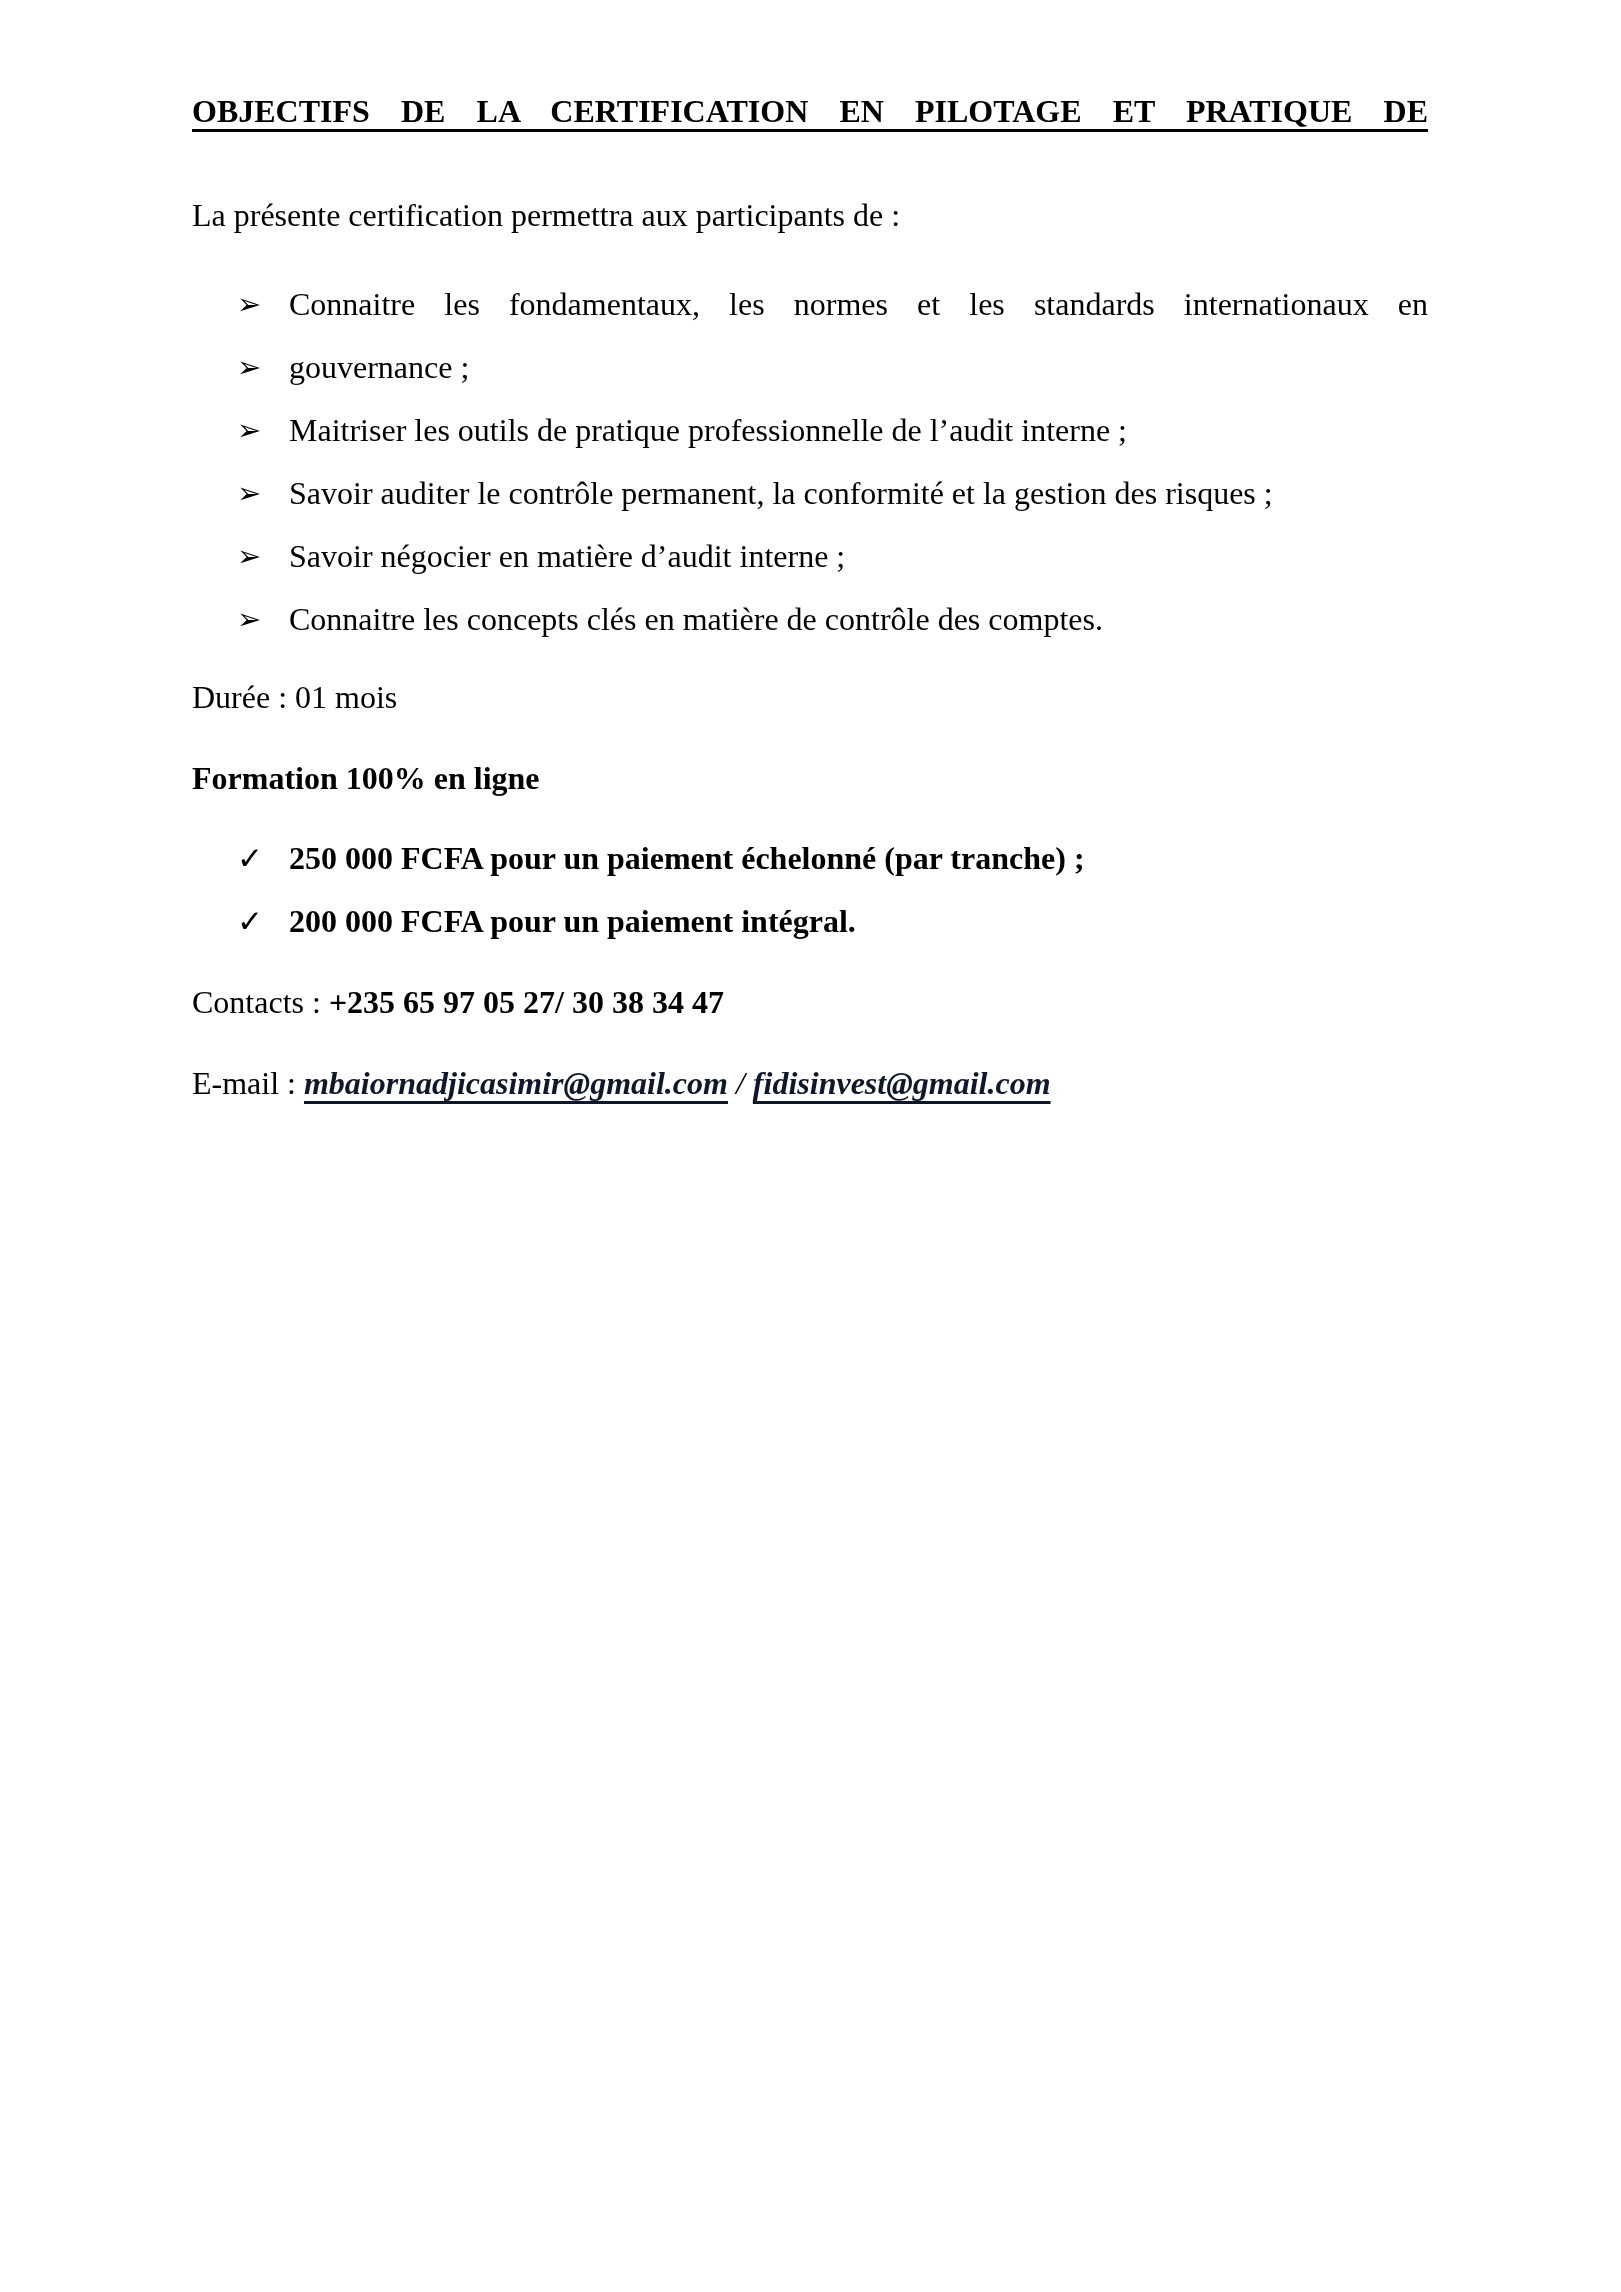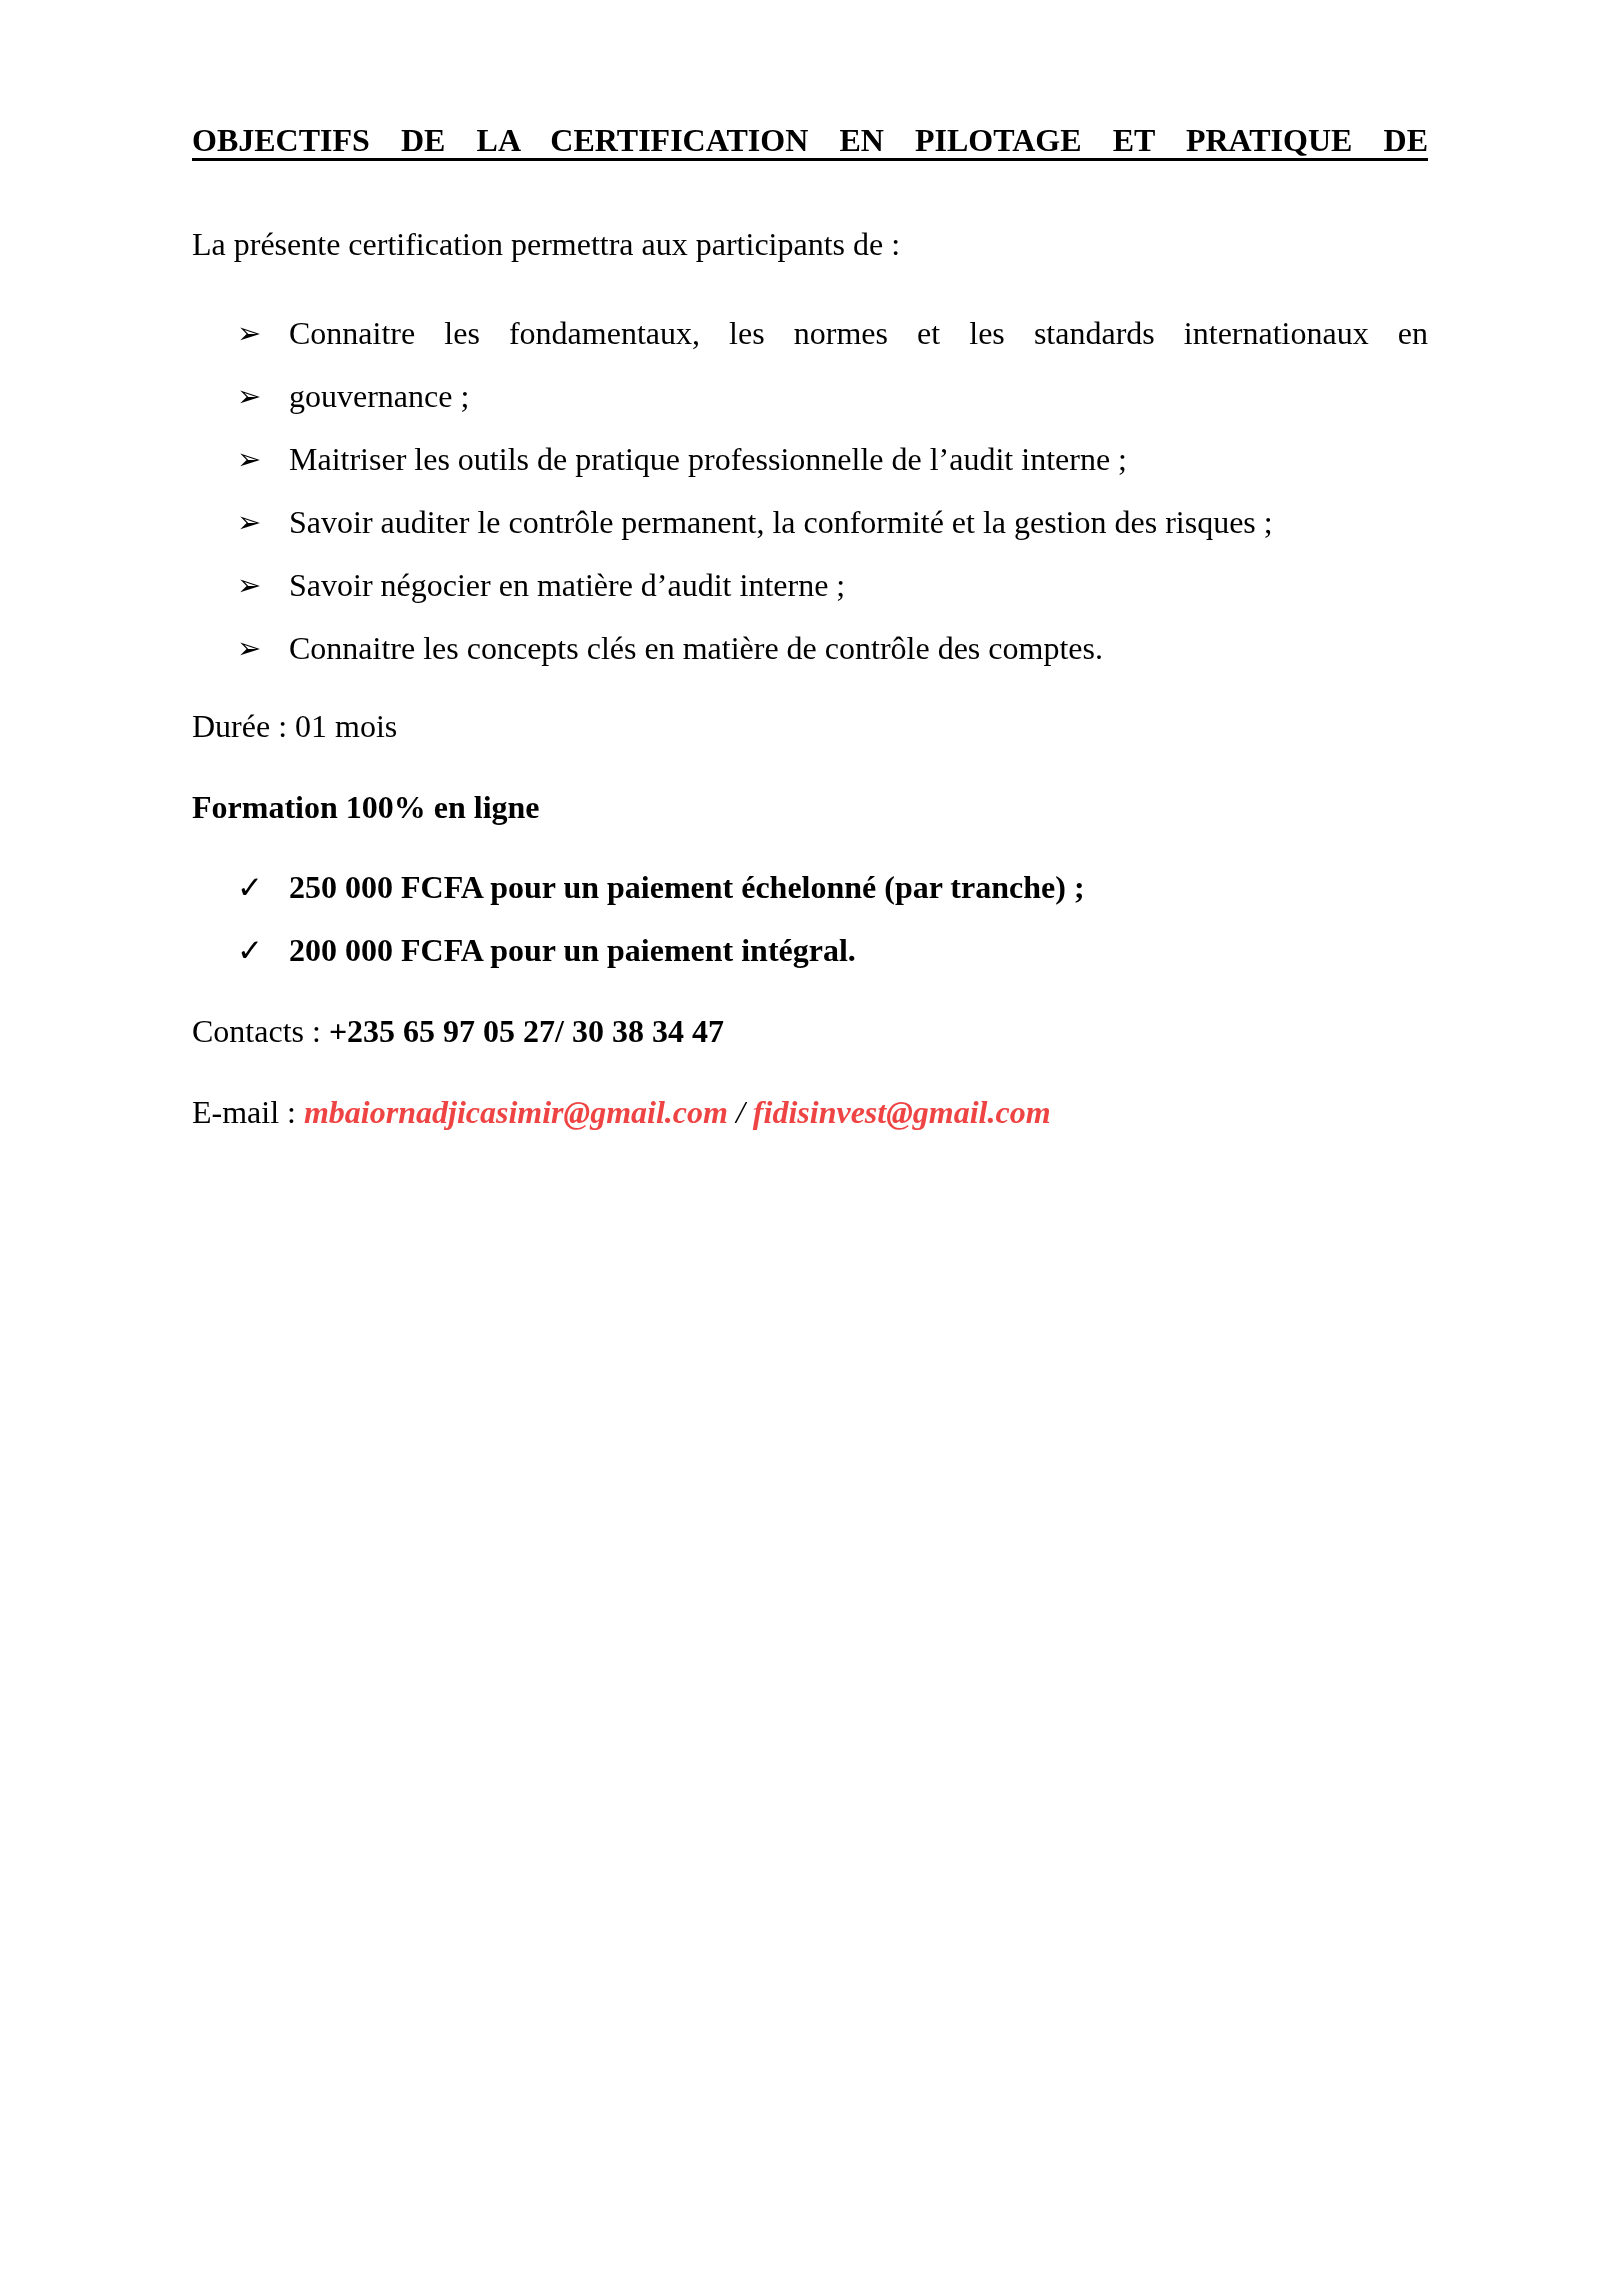--- a/index.html
+++ b/index.html
@@ -9,21 +9,21 @@
     height: 2293px;
     background: #ffffff;
     color: #000000;
     font-family: "Liberation Serif", "DejaVu Serif", serif;
     font-size: 32px;
     line-height: 63px;
     box-sizing: border-box;
     overflow: hidden;
   }
   .content {
-    padding: 96px 193px 0 192px; 
+    padding: 67px 193px 0 192px; 
   }
   
   .doc-title { font-weight: bold; line-height: 88px; margin: 0 0 29px 0; }
   .title-line-just {
     text-align: justify;
     text-align-last: justify;
     text-decoration: underline;
     text-decoration-thickness: 2.9px;
     text-underline-offset: 6.9px;
   }
@@ -45,23 +45,24 @@
     left: 45px;
     top: 0;
     font-family: "DejaVu Sans", sans-serif;
     font-size: 29px;
   }
   .check-list .bullet { font-size: 31px; }
   .line { }
   .jl { text-align: justify; text-align-last: justify; }
   
   .email {
-    color: #ef4444;
+    color: #0f172a;
     font-weight: bold;
     font-style: italic;
+    text-decoration: underline;
     text-decoration-thickness: 2.9px;
     text-underline-offset: 6.9px;
     cursor: pointer;
   }
   .email-sep { font-style: italic; }
 </style>
 </head>
 <body>
 
 <div class="page">

